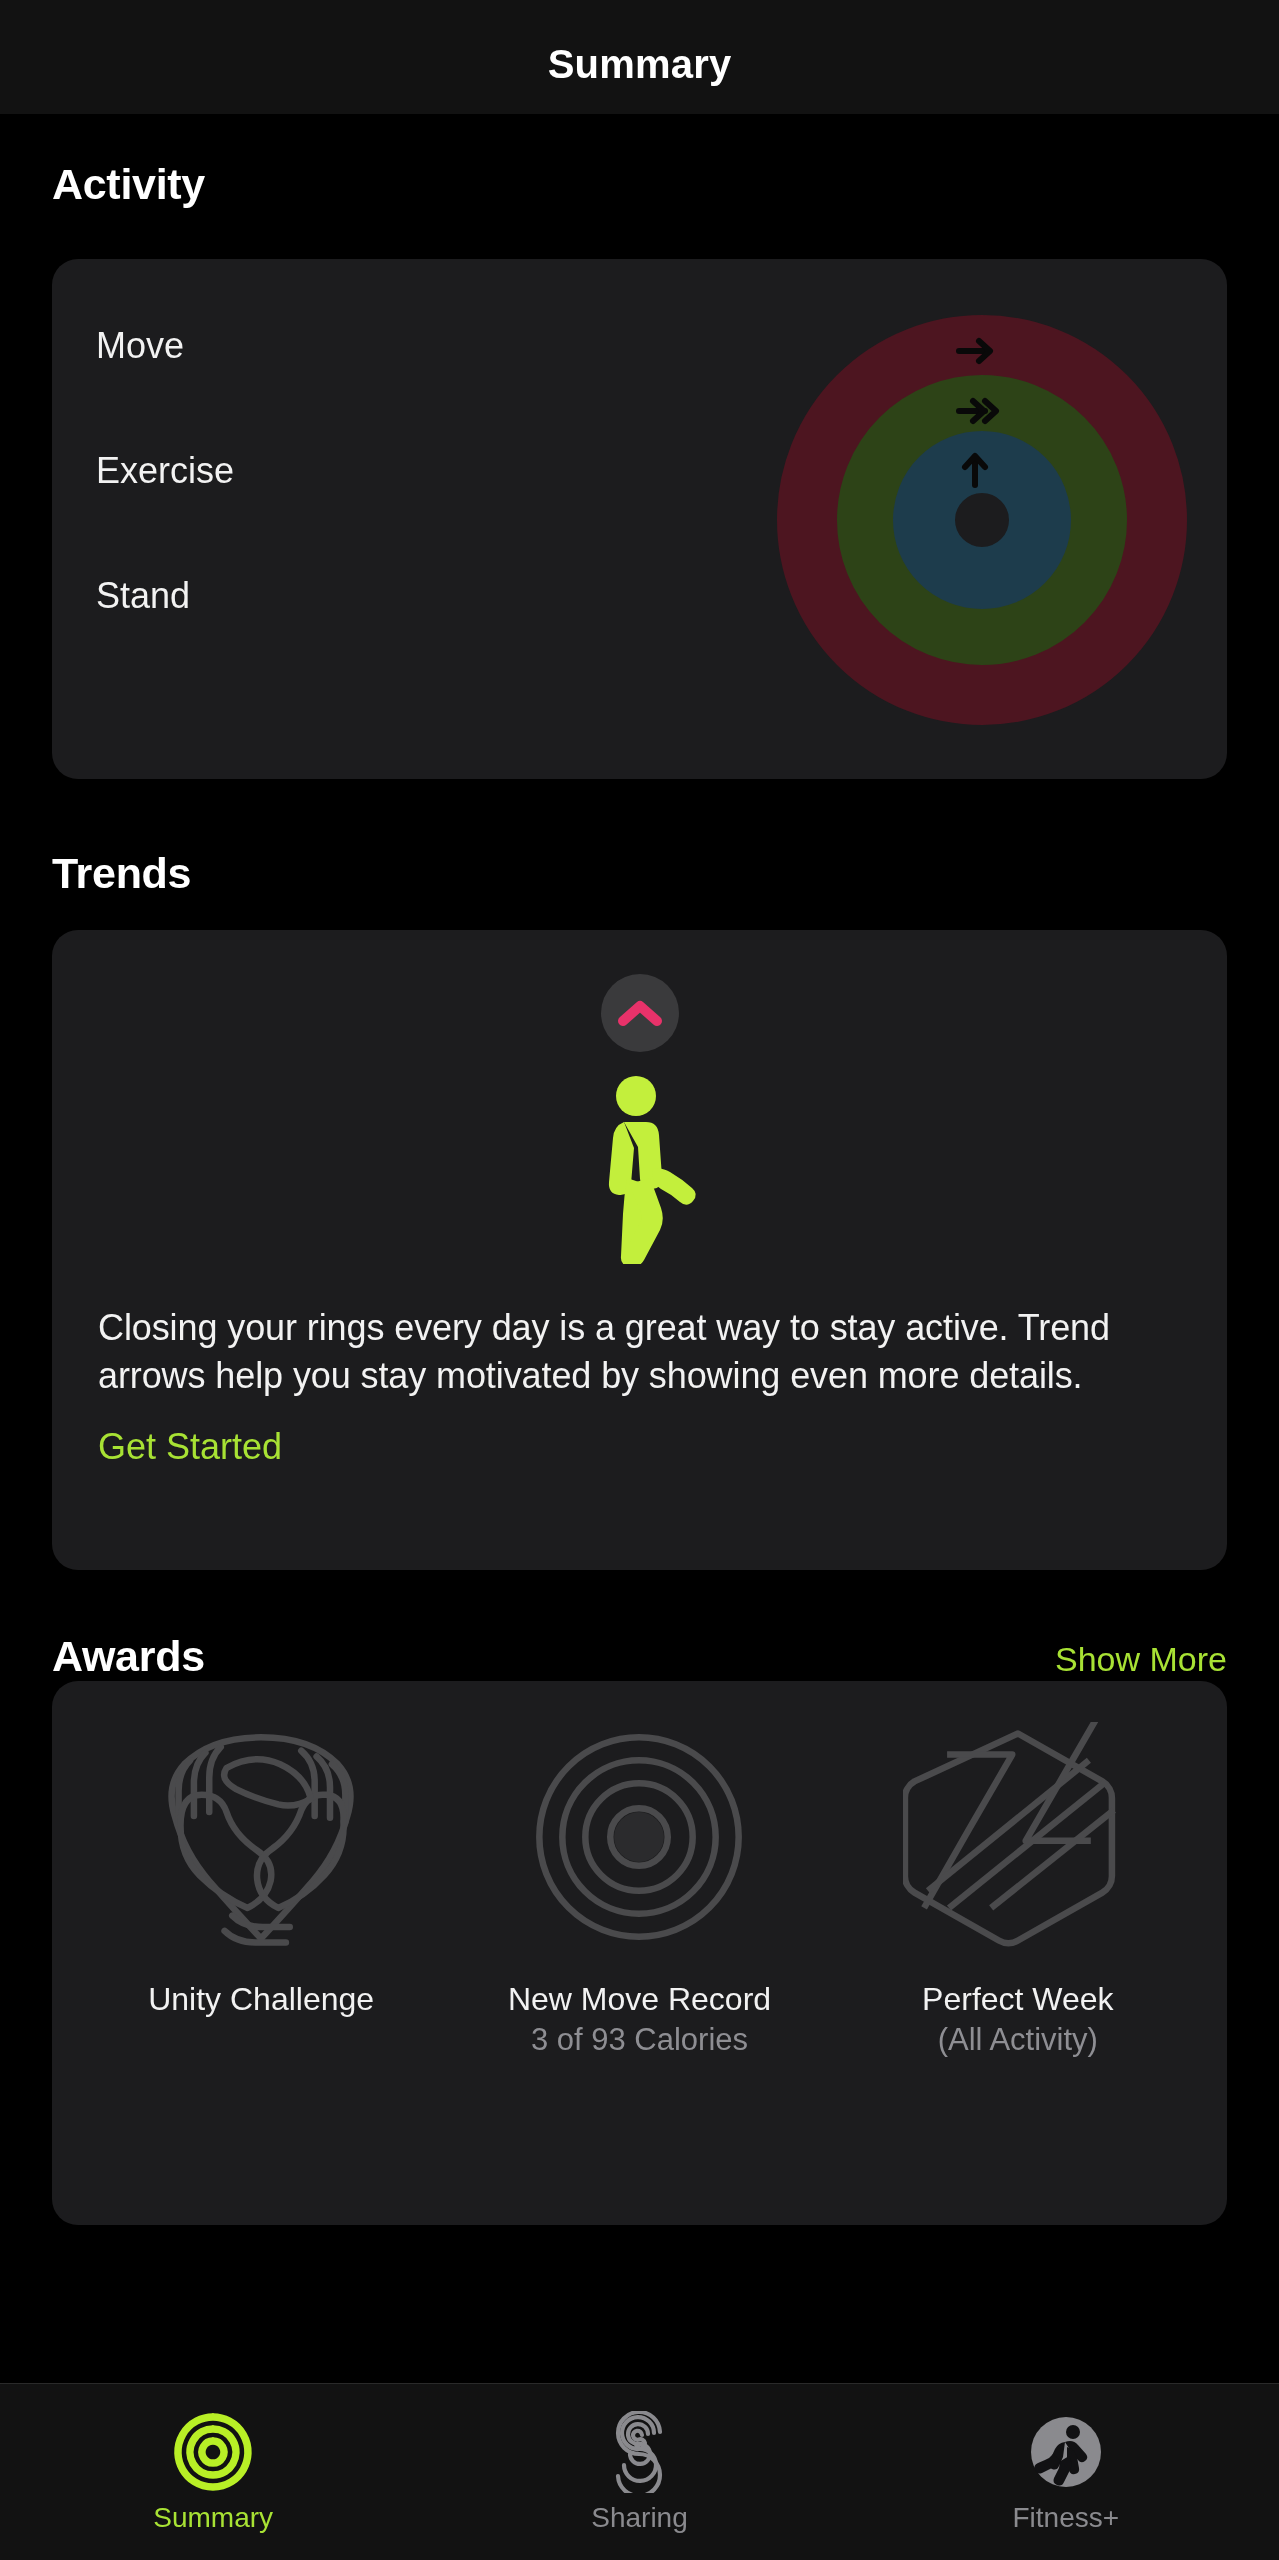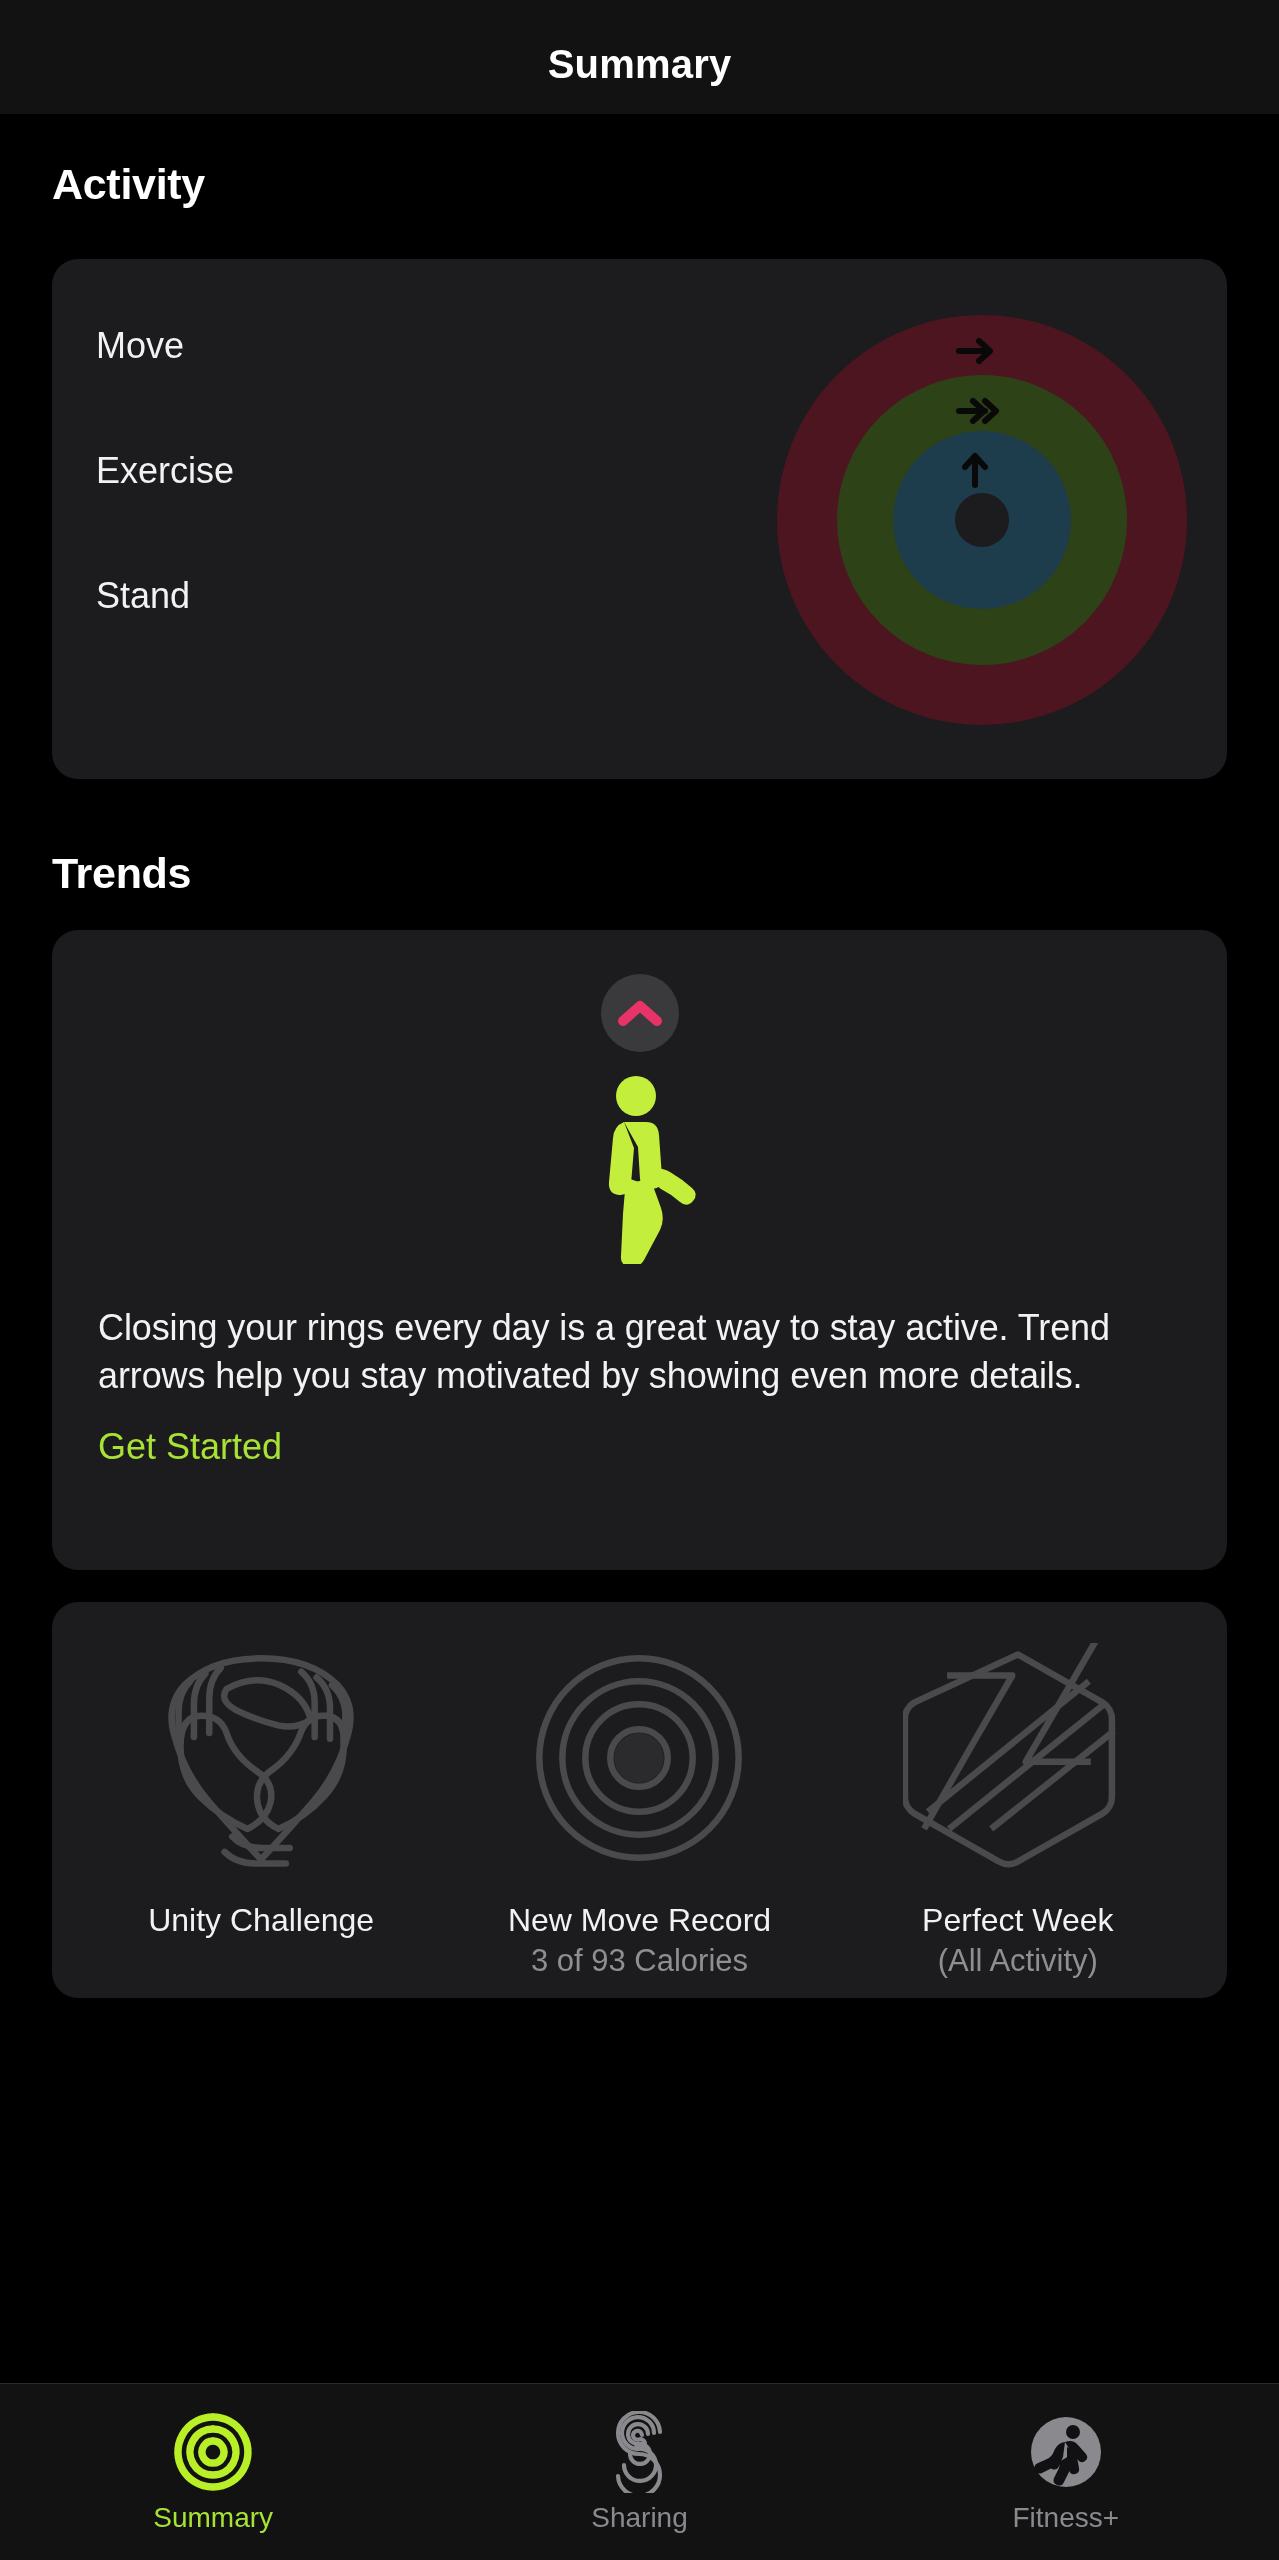--- a/index.html
+++ b/index.html
@@ -60,21 +60,21 @@
   }
   .trend-figure { margin-top:22px; }
   .trend-desc {
     margin-top:36px; color:#f2f2f2; font-size:36px; line-height:1.33;
     letter-spacing:-0.1px;
   }
   .trend-link { margin-top:26px; color:#a8e234; font-size:36px; display:inline-block; }
 
   
   #awards-head { margin-top:62px; }
-  #awards-card { margin-top:32px; height:396px; padding:36px 20px 12px; }
+  #awards-card { height:544px; padding:36px 20px 12px; }
   .awards-row { display:flex; }
   .award { flex:1; display:flex; flex-direction:column; align-items:center; }
   .award-badge { height:240px; display:flex; align-items:center; justify-content:center; }
   .award-title { margin-top:22px; color:#f2f2f2; font-size:32px; text-align:center; line-height:1.28; }
   .award-sub { color:#8e8e93; font-size:31px; text-align:center; line-height:1.28; }
 
   
   .tabbar {
     position:absolute; left:0; bottom:0; width:1279px; height:177px;
     background:#121212; border-top:1px solid #2a2a2a;
@@ -155,20 +155,24 @@
               <path d="M47 104 q-3 18 -4 36 l-2 42 q-1 10 9 10 q10 0 10 -10 l3 -40 q1 -16 5 -31 z"></path>
               <path d="M70 104 q6 16 11 30 q4 12 -1 22 l-16 30 q-5 9 -14 4 q-9 -5 -4 -14 l14 -27 q3 -6 0 -13 l-11 -26 z"></path>
             </g>
           </svg>
         </div>
       </div>
       <div class="trend-desc">Closing your rings every day is a great way to stay active. Trend arrows help you stay motivated by showing even more details.</div>
       <div class="trend-link">Get Started</div>
     </div>
 
+    <div class="section-head" id="awards-head">
+      <div class="section-title">Awards</div>
+      <div class="section-action">Show More</div>
+    </div>
 
     <div class="card" id="awards-card">
       <div class="awards-row">
 
         <div class="award">
           <div class="award-badge">
             <svg width="230" height="230" viewBox="0 0 120 120">
               <g fill="none" stroke="#4a4a4c" stroke-width="3.4" stroke-linejoin="round" stroke-linecap="round">
                 <path d="M60 8 q26 0 40 14 q10 11 5 27 q-5 19 -18 34 q-14 16 -27 30 q-13 -14 -27 -30 q-13 -15 -18 -34 q-5 -16 5 -27 q14 -14 40 -14 z"></path>
                 <path d="M23 20 q-6 6 -6 16 l0 16 M31 16 q-6 6 -6 16 l0 17 M39 13 q-6 6 -6 16 l0 18"></path>

